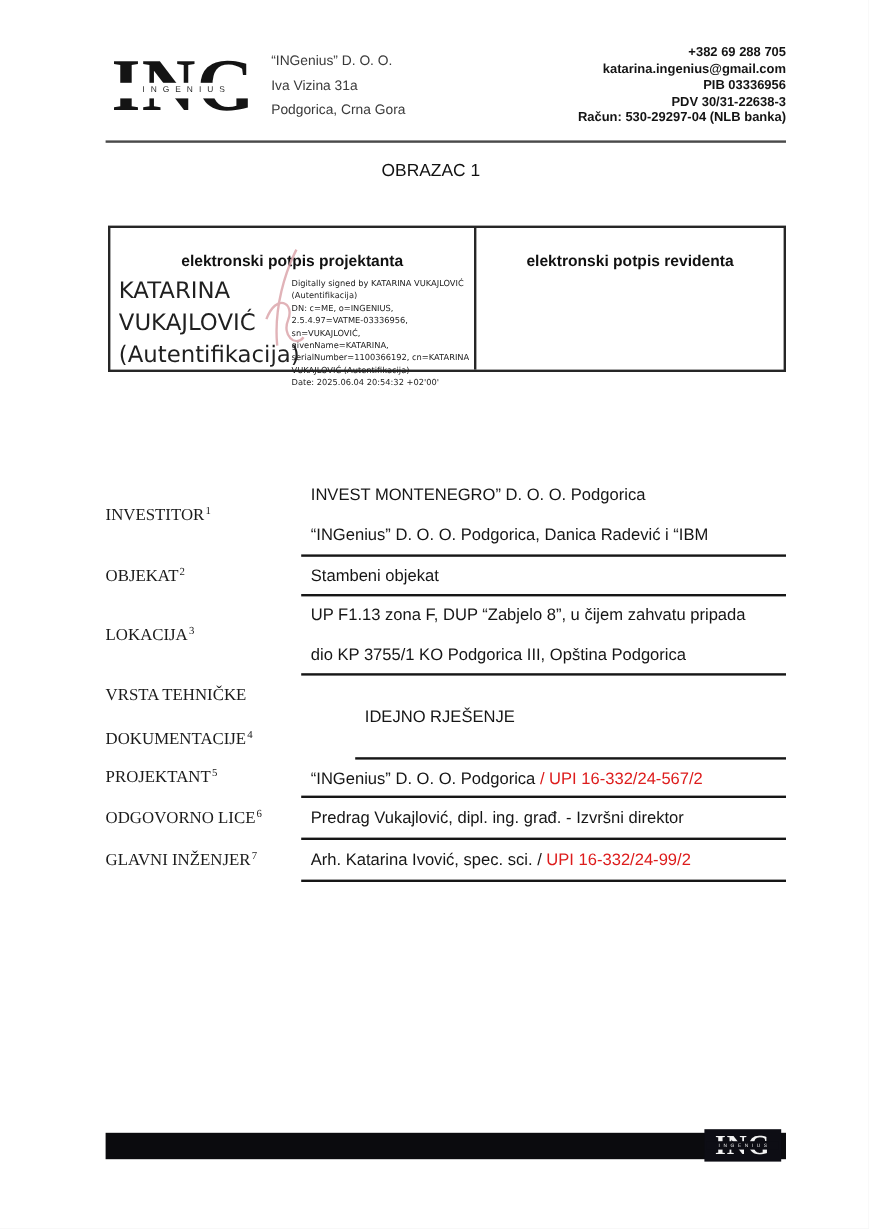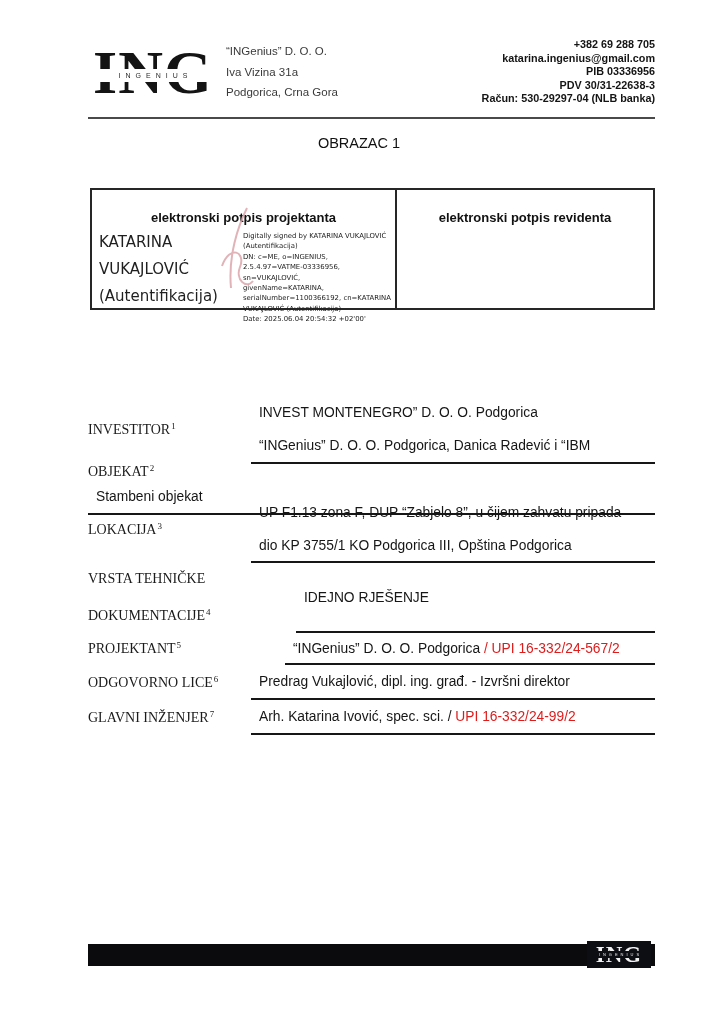--- a/index.html
+++ b/index.html
@@ -27,42 +27,42 @@
   .header-rule { position:absolute; left:88px; top:117px; width:567px; border-top:2px solid #4a4a4a; }
 
   .form-code { position:absolute; left:88px; top:135px; width:542px; text-align:center; font-weight:400; font-size:14.5px; color:#111; }
 
   
   .sig-table { position:absolute; left:90px; top:188px; width:565px; height:122px; border:2px solid #262626; display:flex; }
   .sig-cell { flex:1; position:relative; padding-top:20px; }
   .sig-cell-left { border-right:2px solid #262626; }
   .sig-cell-header { text-align:center; font-weight:700; font-size:13px; color:#111; }
   .sig-content { display:flex; padding:4px 2px 0 7px; }
-  .sig-name { font-family:"DejaVu Sans", sans-serif; font-size:15px; line-height:27px; color:#1f1f1f; width:142px; }
+  .sig-name { font-family:"DejaVu Sans", sans-serif; font-size:19px; line-height:27px; color:#1f1f1f; width:142px; }
   .sig-flourish { position:absolute; left:124px; top:14px; pointer-events:none; }
   .sig-details { font-family:"DejaVu Sans", sans-serif; font-size:6.9px; line-height:10.4px; color:#222; margin-left:2px; margin-top:2px; width:150px; }
 
   
   .form-table { position:absolute; left:88px; top:396px; width:567px; }
   .form-row { display:flex; }
   .form-label {
     width:163px; font-size:14px; color:#1b1b1b;
     display:flex; flex-direction:column; justify-content:center;font-family:Liberation Serif, serif;
   }
   .form-label .sup { font-size:9px; position:relative; top:-5px; margin-left:1px; }
   .form-label .lbl-line { line-height:37px; }
   .form-value {
     flex:1; border-bottom:2px solid #161616; font-size:13.8px; color:#161616;
     padding-left:8px; display:flex; flex-direction:column; justify-content:center;
   }
   .form-value .v-line { line-height:33px; white-space:nowrap; }
   .red { color:#dd1c1c; }
 
-  .h-r0 { height:68px; } .h-r1 { height:33px;flex-direction:column; } .h-r2 { height:66px; }
-  .h-r3 { height:70px;gap:45px; } .h-r4 { height:32px;gap:34px; } .h-r5 { height:35px; } .h-r6 { height:35px; }
+  .h-r0 { height:68px; } .h-r1 { height:33px; } .h-r2 { height:66px; }
+  .h-r3 { height:70px;gap:45px; } .h-r4 { height:32px; } .h-r5 { height:35px; } .h-r6 { height:35px; }
 
   
   .footer-bar { position:absolute; left:88px; top:944px; width:567px; height:22px; background:#0b0b0e; }
   .footer-logo {
     position:absolute; right:4px; top:-3px; width:64px; height:27px;
     background:#0d0d14; display:flex; align-items:center; justify-content:center;
   }
   .footer-logo .f-monogram {
     font-family:"Liberation Serif", serif; font-weight:700; font-size:23px; line-height:27px;
     color:#f2f2f2; letter-spacing:1px;

